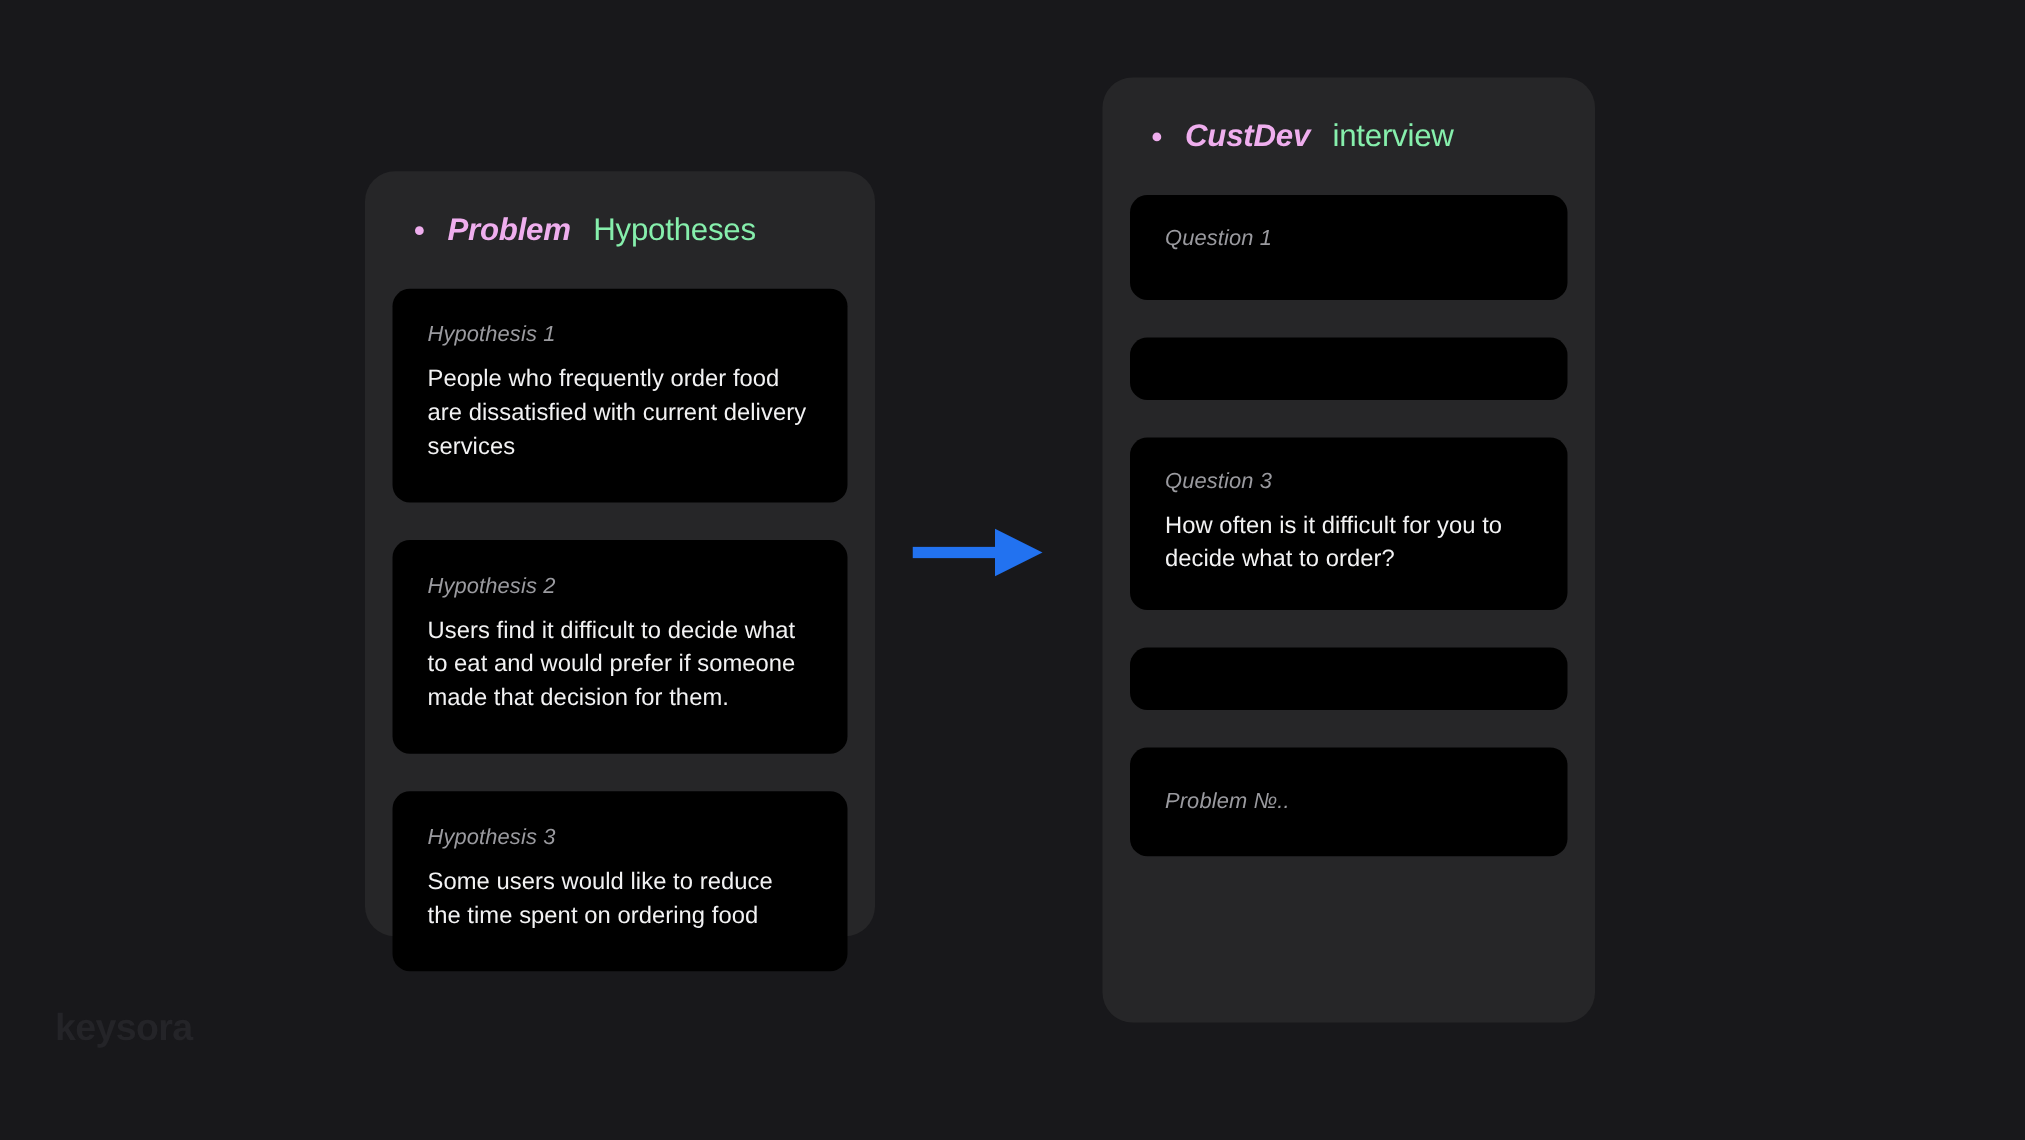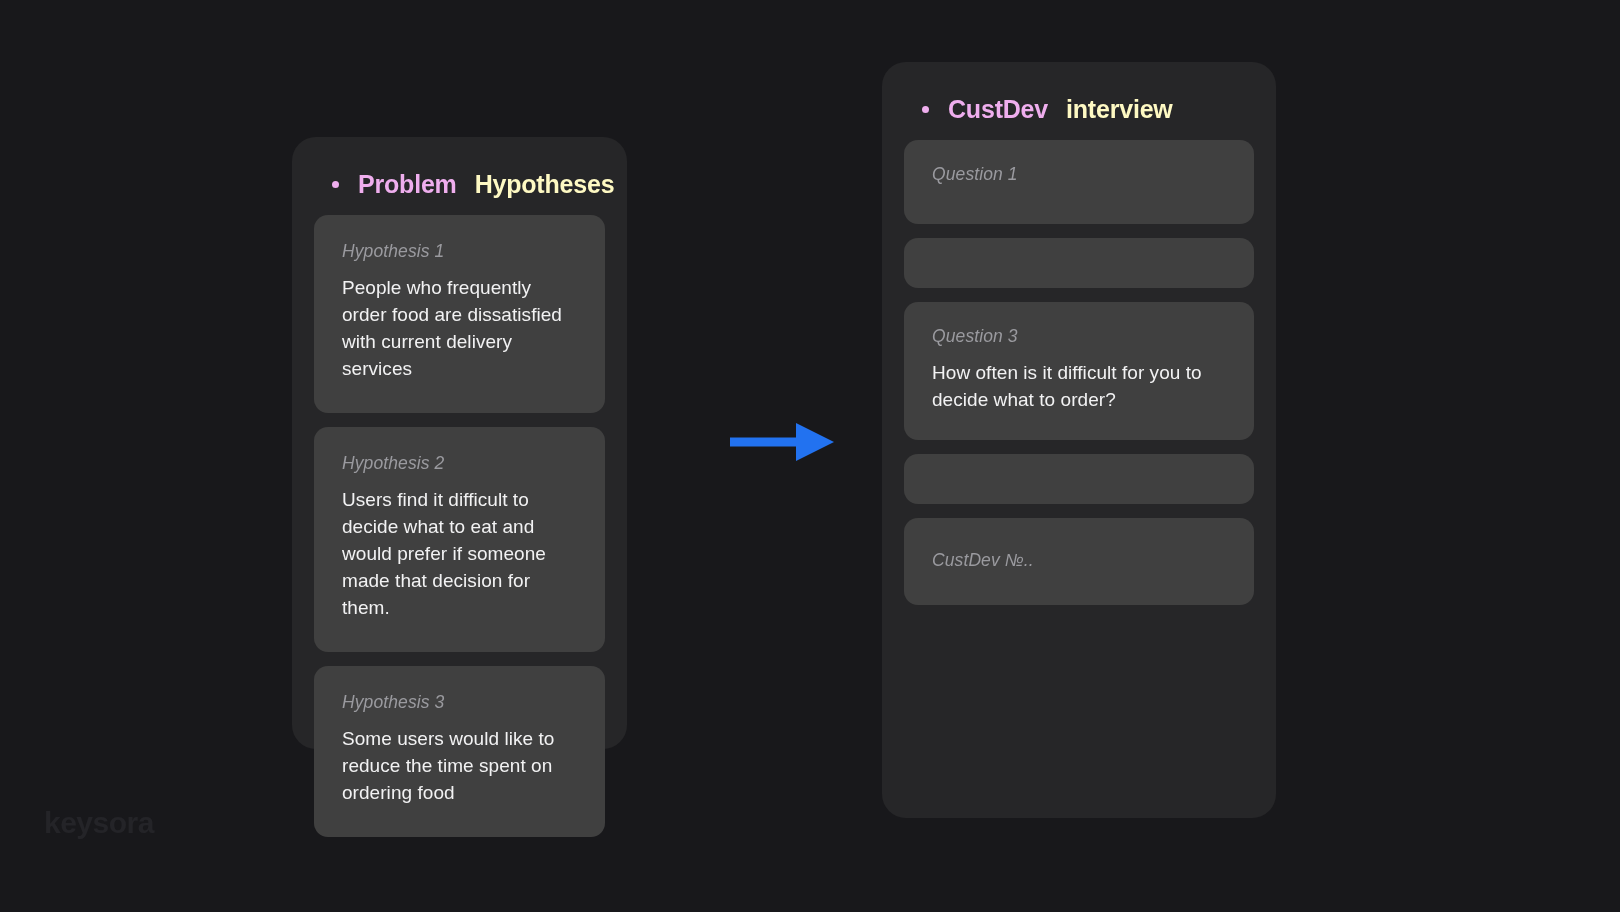--- a/index.html
+++ b/index.html
@@ -29,21 +29,21 @@
   .panel {
     position: absolute;
     background: #262628;
     border-radius: 24px;
     padding: 20px 22px 22px 22px;
   }
 
   #panel-hypotheses {
     left: 292px;
     top: 137px;
-    width: 335px;
+    width: 408px;
     height: 612px;
   }
 
   #panel-interview {
     left: 882px;
     top: 62px;
     width: 394px;
     height: 756px;
   }
 
@@ -64,38 +64,40 @@
     border-radius: 50%;
     background: #efaeee;
     flex: 0 0 auto;
     margin-right: 8px;
   }
 
   .heading-accent {
     color: #efaeee;
     font-weight: 700;
     margin-right: 7px;
+    font-style: italic;
   }
 
   .heading-rest {
-    color: #fef9c3;
-    font-weight: 700;
+    color: #86efac;
+    font-weight: 400;
   }
 
   
   .card-list {
     display: flex;
     flex-direction: column;
     gap: 14px;
   }
 
   .card {
-    background: #404040;
+    background: #000000;
     border-radius: 14px;
     padding: 24px 28px 26px 28px;
+    margin-top: 16px;
   }
 
   .card-label {
     font-style: italic;
     font-size: 17.5px;
     color: #9a9a9f;
     letter-spacing: 0.1px;
     margin-bottom: 13px;
   }
 
@@ -199,21 +201,21 @@
 
       <article class="card">
         <div class="card-label">Question 3</div>
         <div class="card-text">How often is it difficult for you to decide what to order?</div>
       </article>
 
       <article class="card">
       </article>
 
       <article class="card placeholder">
-        <div class="card-label">CustDev №..</div>
+        <div class="card-label">Problem №..</div>
       </article>
 
     </div>
   </section>
 
   <div id="watermark">keysora</div>
 
 </div>
 
 </body></html>

